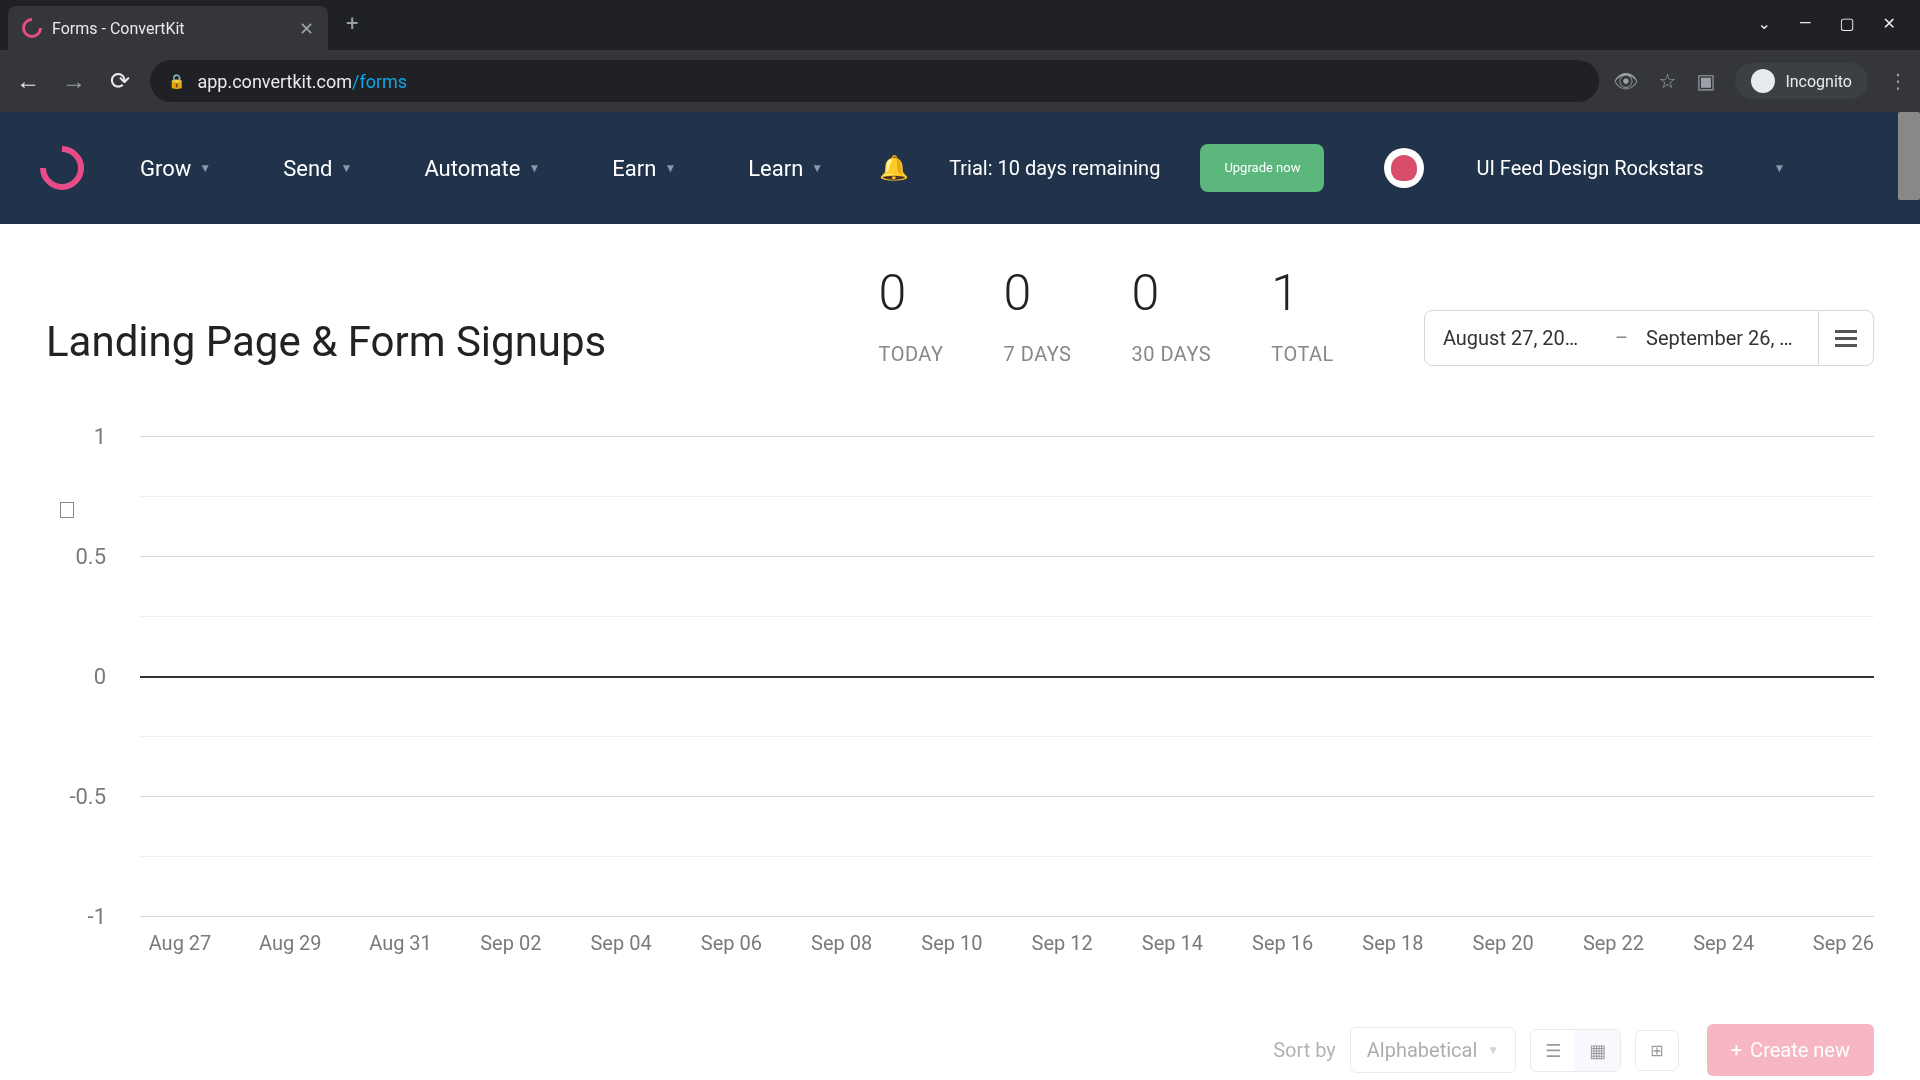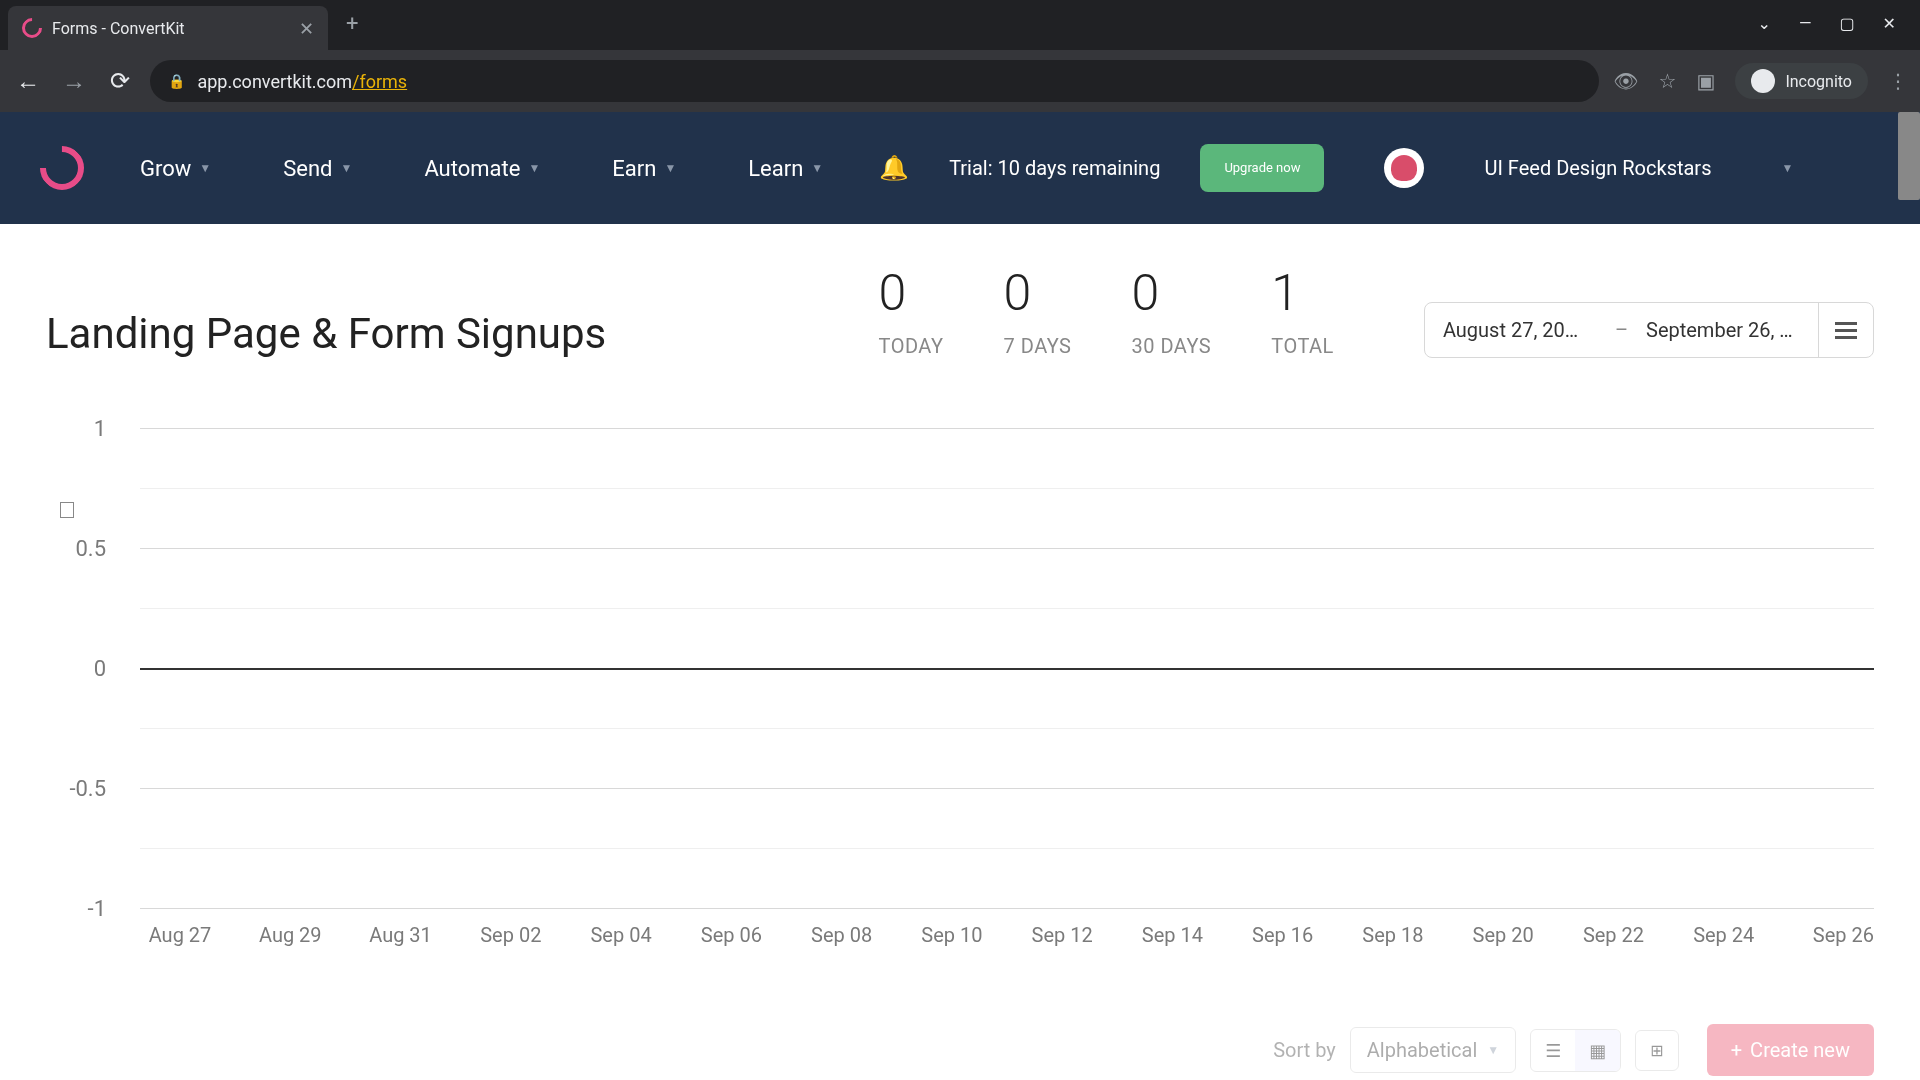--- a/index.html
+++ b/index.html
@@ -14,48 +14,48 @@
     .new-tab { color: #9aa0a6; font-size: 22px; padding: 0 18px; cursor: pointer; align-self: center; margin-bottom: 4px; }
     .window-controls { position: absolute; right: 0; top: 0; display: flex; gap: 28px; padding: 14px 24px; color: #e8eaed; }
     .window-controls span { cursor: pointer; font-size: 16px; }
     
     .addr-bar { background: #35363a; height: 62px; display: flex; align-items: center; padding: 0 12px; gap: 14px; }
     .nav-btn { color: #9aa0a6; font-size: 24px; cursor: pointer; width: 32px; text-align: center; }
     .nav-btn.active { color: #e8eaed; }
     .url-field { flex: 1; background: #202124; border-radius: 24px; height: 42px; display: flex; align-items: center; padding: 0 18px; color: #e8eaed; font-size: 18px; gap: 12px; }
     .lock { color: #9aa0a6; font-size: 14px; }
     .url-domain { color: #e8eaed; }
-    .url-path { color: #eab308; text-decoration: underline; }
+    .url-path { color: #0ea5e9; }
     .addr-right { display: flex; align-items: center; gap: 20px; color: #e8eaed; }
     .addr-icon { font-size: 20px; cursor: pointer; color: #9aa0a6; }
     .incognito-badge { display: flex; align-items: center; gap: 10px; background: #3c4043; border-radius: 20px; padding: 6px 16px; }
     .incog-icon { width: 24px; height: 24px; background: #e8eaed; border-radius: 50%; display: flex; align-items: center; justify-content: center; }
     
     
     .app-header { background: #21324b; height: 112px; display: flex; align-items: center; padding: 8px 40px; gap: 40px; color: #fff; }
     .logo { width: 44px; height: 44px; border: 6px solid #e84c88; border-radius: 50%; border-top-color: transparent; transform: rotate(-45deg); }
     .nav-item { display: flex; align-items: center; gap: 8px; font-size: 22px; cursor: pointer; padding: 0 16px; }
     .chev-down { font-size: 12px; color: #8996a8; }
     .bell-icon { font-size: 24px; cursor: pointer; }
     .trial-text { font-size: 20px; line-height: 1.4; }
     .upgrade-btn { background: #5bb77b; color: #fff; padding: 16px 24px; border-radius: 8px; font-size: 13px; cursor: pointer; line-height: 1.3; }
     .avatar { width: 40px; height: 40px; border-radius: 50%; background: #fff; display: flex; align-items: center; justify-content: center; margin-left: 20px; }
     .avatar-inner { width: 26px; height: 26px; background: #d94d6a; border-radius: 50% 50% 40% 40%; }
-    .account-name { font-size: 20px; line-height: 1.4; text-align: center; margin-left: 20px; }
+    .account-name { font-size: 20px; line-height: 1.4; text-align: center; margin-left: 12px; }
     .account-drop { margin-left: 30px; }
     .scrollbar-stub { position: absolute; right: 0; top: 112px; width: 22px; height: 88px; background: #888; border-radius: 2px; }
     
     
     .main { padding: 40px 46px; position: relative; }
     .header-row { display: flex; align-items: flex-end; gap: 60px; }
     .page-title { font-size: 42px; font-weight: 400; color: #222; }
     .stats { display: flex; gap: 60px; margin-left: auto; }
     .stat { text-align: left; }
     .stat-value { font-size: 50px; color: #222; font-weight: 300; }
-    .stat-label { font-size: 20px; color: #888; letter-spacing: 0.5px; margin-top: 12px; }
+    .stat-label { font-size: 20px; color: #888; letter-spacing: 0.5px; margin-top: 20px; }
     .date-picker { display: flex; align-items: center; border: 1px solid #d8d8d8; border-radius: 8px; height: 56px; margin-left: 30px; }
     .date-field { padding: 0 18px; font-size: 20px; color: #333; width: 190px; white-space: nowrap; overflow: hidden; text-overflow: ellipsis; }
     .date-sep { color: #888; font-size: 20px; }
     .date-menu { border-left: 1px solid #d8d8d8; padding: 0 16px; cursor: pointer; height: 100%; display: flex; align-items: center; }
     .hamburger { display: flex; flex-direction: column; gap: 4px; }
     .hamburger span { width: 22px; height: 3px; background: #555; }
     
     
     .chart { position: relative; margin-top: 70px; height: 560px; }
     .y-labels { position: absolute; left: 0; top: 0; height: 480px; width: 80px; }

